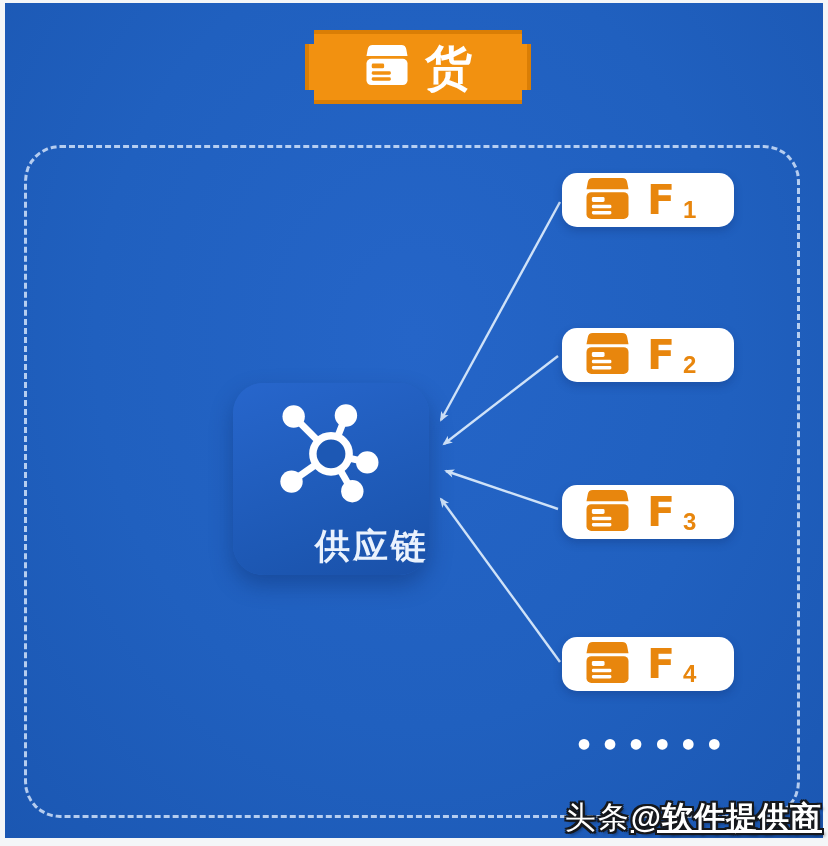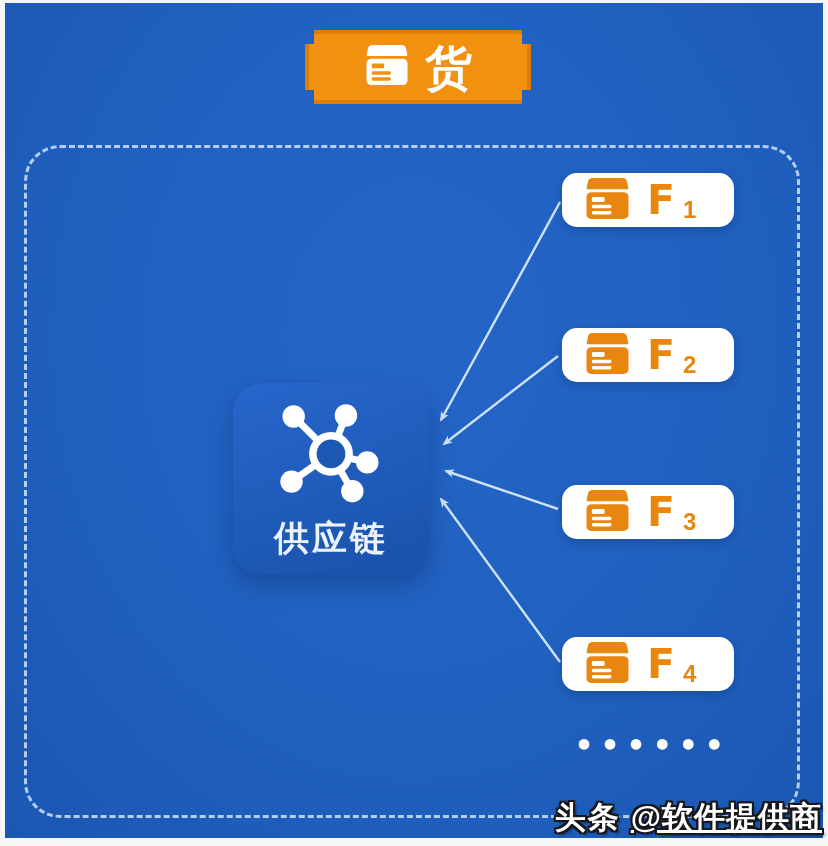--- a/index.html
+++ b/index.html
@@ -37,21 +37,21 @@
   
   .hub{
     position:absolute; left:233px; top:383px; width:196px; height:192px;
     border-radius:30px;
     background:linear-gradient(160deg,#2766cc 0%, #1d58b4 70%, #1a51a9 100%);
     box-shadow:0 10px 22px rgba(10,35,90,0.35);
     z-index:3;
   }
   .hub-icon{ position:absolute; left:34px; top:14px; }
   .hub-label{
-    position:absolute; bottom:13px; width:100%; text-align:center;
+    position:absolute; bottom:5px; width:100%; text-align:right;
     font-size:35px; font-weight:bold; color:#eaf2fd; letter-spacing:3px;
   }
   
   .supplier{
     position:absolute; left:562px; width:172px; height:54px;
     background:#ffffff; border-radius:15px;
     box-shadow:0 4px 8px rgba(10,35,90,0.25);
     display:flex; align-items:center; padding-left:22px; gap:16px;
     z-index:4;
   }
@@ -77,21 +77,21 @@
   .watermark{
     position:absolute; right:6px; top:797px; z-index:6;
     color:#ffffff; font-size:31px; white-space:nowrap;
     text-shadow:
       -2px -2px 0 #16181c, 2px -2px 0 #16181c,
       -2px 2px 0 #16181c, 2px 2px 0 #16181c,
       0 -2px 0 #16181c, 0 2px 0 #16181c,
       -2px 0 0 #16181c, 2px 0 0 #16181c,
       3px 3px 3px rgba(0,0,0,0.45);
   }
-  .watermark .brand{ font-weight:700; letter-spacing:2px; margin-right:10px; }
+  .watermark .brand{ font-weight:400; letter-spacing:2px; }
   .watermark .handle{ font-weight:700; letter-spacing:1px;text-decoration:underline; }
 </style>
 </head>
 <body>
 
 <div class="canvas">
   <div class="panel"></div>
 
   <div class="ticket">
     <span>

